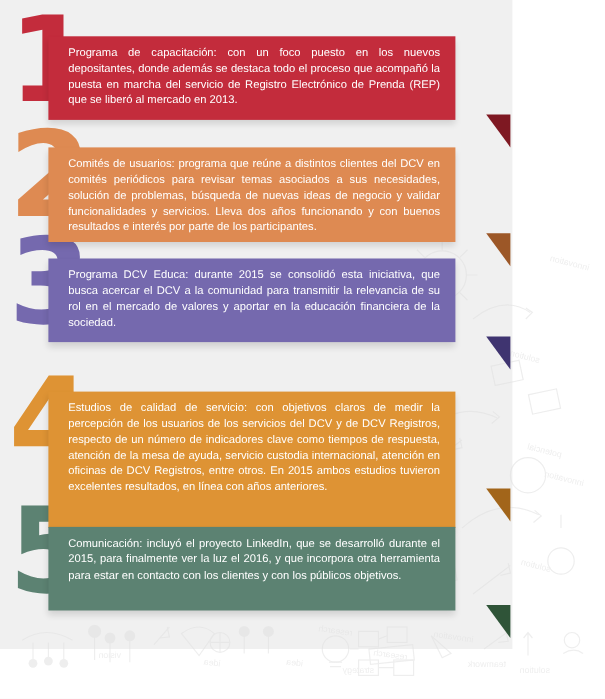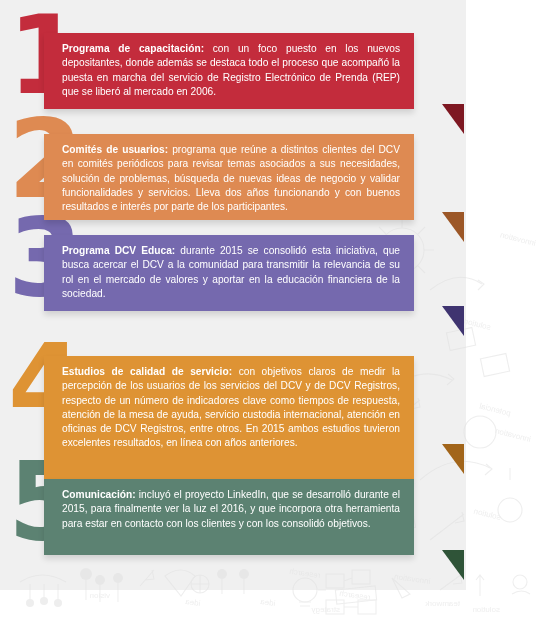--- a/index.html
+++ b/index.html
@@ -79,21 +79,21 @@
     z-index: 2;
     box-shadow: 0 4px 6px rgba(0,0,0,0.13);
   }
   .ribbon-text {
     font-size: 10.2px;
     line-height: 14.3px;
     color: #ffffff;
     margin: 0;
     text-align: justify;
   }
-  .ribbon-text b { font-weight: 700; }
+  .ribbon-text b { font-weight: 400; }
 
   
   .c-red    .ribbon-body { background: #c32c3c; }
   .c-red    .ribbon-num  { color: #c32c3c; }
   .c-red    .ribbon-tail { border-top-color: #7e1822; }
 
   .c-orange .ribbon-body { background: #de8a52; }
   .c-orange .ribbon-num  { color: #de8a52; }
   .c-orange .ribbon-tail { border-top-color: #9c5727; }
 
@@ -203,21 +203,21 @@
       <text x="-275" y="46" transform="rotate(-8 -275 46)">idea</text>
       <text x="-460" y="46">teamwork</text>
       <text x="-500" y="52">solution</text>
     </g>
   </svg>
 
   <div class="ribbon c-red" id="item-1">
     <div class="ribbon-num">1</div>
     <div class="ribbon-tail"></div>
     <div class="ribbon-body">
-      <p class="ribbon-text"><b>Programa de capacitación:</b><span> con un foco puesto en los nuevos depositantes, donde además se destaca todo el proceso que acompañó la puesta en marcha del servicio de Registro Electrónico de Prenda (REP) que se liberó al mercado en 2006.</span></p>
+      <p class="ribbon-text"><b>Programa de capacitación:</b><span> con un foco puesto en los nuevos depositantes, donde además se destaca todo el proceso que acompañó la puesta en marcha del servicio de Registro Electrónico de Prenda (REP) que se liberó al mercado en 2013.</span></p>
     </div>
   </div>
 
   <div class="ribbon c-orange tall-2" id="item-2">
     <div class="ribbon-num">2</div>
     <div class="ribbon-tail"></div>
     <div class="ribbon-body">
       <p class="ribbon-text"><b>Comités de usuarios:</b><span> programa que reúne a distintos clientes del DCV en comités periódicos para revisar temas asociados a sus necesidades, solución de problemas, búsqueda de nuevas ideas de negocio y validar funcionalidades y servicios.  Lleva dos años funcionando y con buenos resultados e interés por parte de los participantes.</span></p>
     </div>
   </div>
@@ -235,17 +235,17 @@
     <div class="ribbon-tail"></div>
     <div class="ribbon-body">
       <p class="ribbon-text"><b>Estudios de calidad de servicio:</b><span> con objetivos claros de medir la percepción de los usuarios de los servicios del DCV y de DCV Registros, respecto de un número de indicadores clave como tiempos de respuesta, atención de la mesa de ayuda, servicio custodia internacional, atención en oficinas de DCV Registros, entre otros.  En 2015 ambos estudios tuvieron excelentes  resultados, en línea con años anteriores.</span></p>
     </div>
   </div>
 
   <div class="ribbon c-green" id="item-5">
     <div class="ribbon-num">5</div>
     <div class="ribbon-tail"></div>
     <div class="ribbon-body">
-      <p class="ribbon-text"><b>Comunicación:</b><span> incluyó el proyecto LinkedIn, que se desarrolló durante el 2015, para finalmente ver la luz el 2016, y que incorpora otra herramienta para estar en contacto con los clientes y con los consolidó objetivos.</span></p>
+      <p class="ribbon-text"><b>Comunicación:</b><span> incluyó el proyecto LinkedIn, que se desarrolló durante el 2015, para finalmente ver la luz el 2016, y que incorpora otra herramienta para estar en contacto con los clientes y con los públicos objetivos.</span></p>
     </div>
   </div>
 
 </div>
 
 </body></html>

